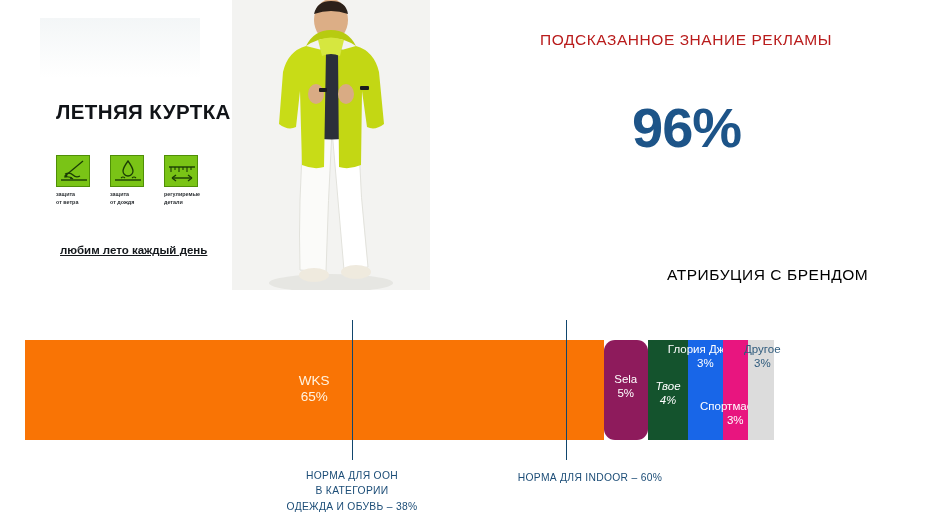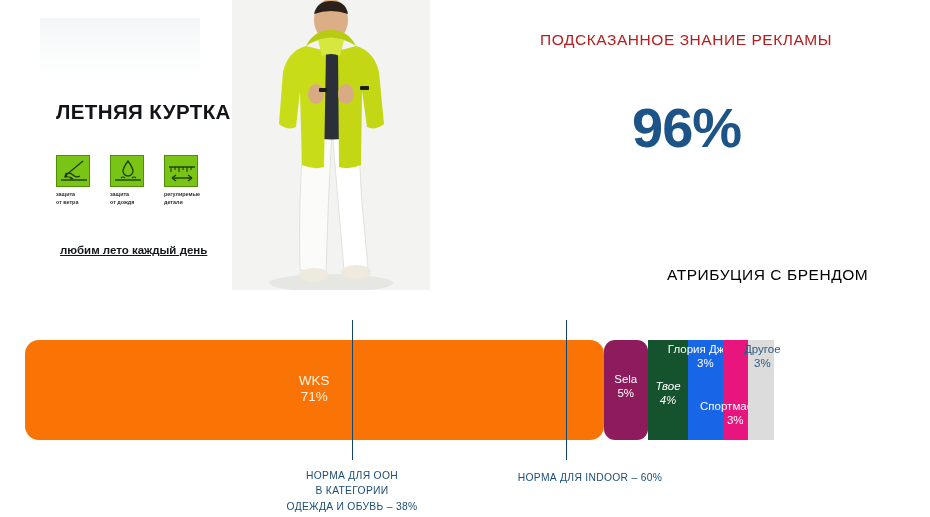--- a/index.html
+++ b/index.html
@@ -179,24 +179,24 @@
       <rect x="87" y="88" width="8" height="4" rx="1" fill="#1c1c1c"></rect>
     </svg>
   </div>
 
   <div class="stat-title">ПОДСКАЗАННОЕ ЗНАНИЕ РЕКЛАМЫ</div>
   <div class="stat-value">96%</div>
   <div class="stat-sub">АТРИБУЦИЯ С БРЕНДОМ</div>
 
   <div class="bar-wrap">
 
-    <div class="seg" style="width:65%;background:#F97405;border-radius:14px;">
+    <div class="seg" style="width:65%;background:#F97405;">
       <div class="seg-label" style="top:33px;left:50%;color:#FFF4E2;font-size:13.5px;">
         <span class="seg-name">WKS</span>
-        <span class="seg-pct">71%</span>
+        <span class="seg-pct">65%</span>
       </div>
     </div>
 
     <div class="seg" style="width:5%;background:#8E1B5C;border-radius:11px;">
       <div class="seg-label" style="top:33px;left:50%;color:#FFFFFF;font-size:11.5px;">
         <span class="seg-name">Sela</span>
         <span class="seg-pct">5%</span>
       </div>
     </div>
 

